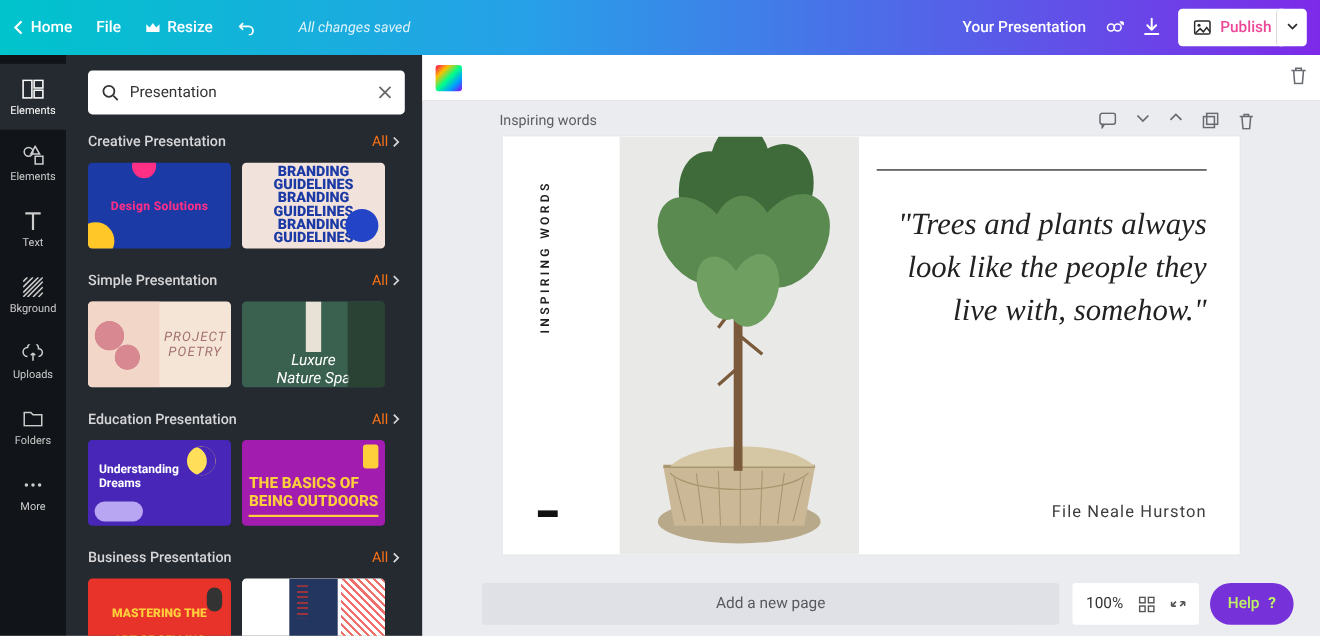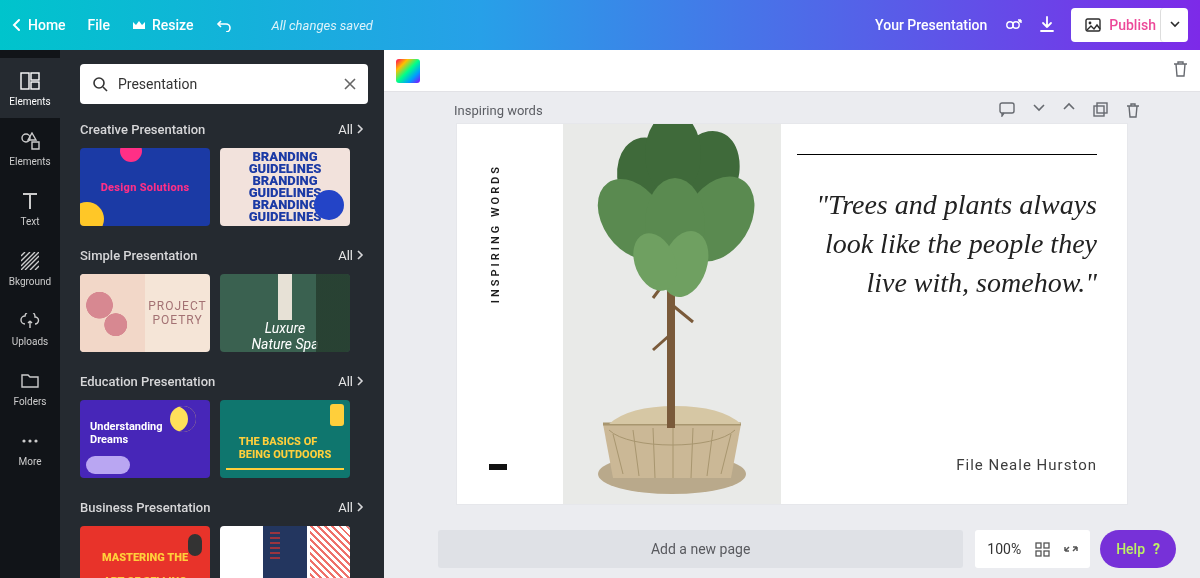--- a/index.html
+++ b/index.html
@@ -26,44 +26,44 @@
   
   .sidepanel { position: absolute; top: 50px; bottom: 0; left: 60px; width: 324px; background: #252a30; color: #d8d9db; overflow: hidden; }
   .search-wrap { padding: 14px 16px 10px 20px; }
   .search { display: flex; align-items: center; background: #fff; border-radius: 4px; height: 40px; padding: 0 12px; color: #333; }
   .search input { flex: 1; border: 0; outline: 0; font-size: 14px; background: transparent; color: #333; margin-left: 10px; }
   .search-clear { color: #555; cursor: pointer; font-size:16px; }
 
   .cat { padding: 0 20px; }
   .cat-head { display: flex; align-items: center; justify-content: space-between; height: 30px; font-size: 13px; color: #d7d7d9; }
   .cat-title { font-weight: 500; }
-  .cat-all { display: flex; align-items: center; gap: 4px; cursor: pointer; color: #e5e5e5; font-size: 13px; }
+  .cat-all { display: flex; align-items: center; gap: 4px; cursor: pointer; color: #f97316; font-size: 13px; }
   .thumbs { display: flex; gap: 10px; margin: 4px 0 14px 0; }
   .thumb { width: 130px; height: 78px; border-radius: 4px; position: relative; overflow: hidden; display:flex; flex-direction:column; align-items:center; justify-content:center; font-size:10px; text-align:center; cursor:pointer; }
 
   
   .th-design { background:#1b3aa5; }
   .th-design .title { color:#ff2f86; font-weight:800; font-size:11px; letter-spacing:.3px; }
   .th-design::before { content:""; position:absolute; width:34px; height:34px; border-radius:50%; background:#ffc727; left:-10px; bottom:-10px; }
   .th-design::after { content:""; position:absolute; width:22px; height:22px; border-radius:50%; background:#ff2f86; left:40px; top:-8px; }
   .th-guidelines { background:#f2e2dc; color:#1b3aa5; font-weight:900; font-size:13px; line-height:12px; text-align:left; padding:6px 8px; }
   .th-guidelines span { display:block; }
   .th-guidelines .ball { position:absolute; right:6px; bottom:6px; width:30px; height:30px; border-radius:50%; background:#2344c7; }
   .th-poetry { background:#f5e5d7; color:#a37173; display:flex; flex-direction:row; }
   .th-poetry .flower { width:50%; height:100%; background: radial-gradient(circle at 30% 40%, #d78891 0 20%, transparent 21%), radial-gradient(circle at 55% 65%, #d78891 0 18%, transparent 19%), #f2d7c8; }
-  .th-poetry .txt { flex:1; display:flex; flex-direction:column; justify-content:center; align-items:center; font-family: Georgia, serif; font-size:12px; letter-spacing:1px; }
+  .th-poetry .txt { flex:1; display:flex; flex-direction:column; justify-content:center; align-items:center; font-family: Georgia, serif; font-size:12px; letter-spacing:1px;font-style:italic; }
   .th-spa { background:#3a6150; color:#fff; display:flex; }
   .th-spa .bar { width:14px; height:100%; background:#e7e1d6; }
   .th-spa .txt { flex:1; display:flex; flex-direction:column; justify-content:flex-start; align-items:center; font-family: Georgia, serif; font-style:italic; font-size:14px; }
   .th-spa .leaf { position:absolute; right:0; top:0; width:34px; height:100%; background:linear-gradient(135deg,#243a2c 0 100%); opacity:.8; }
   .th-dreams { background:#4726b8; color:#fff; }
   .th-dreams .moon { position:absolute; right:14px; top:6px; width:26px; height:26px; border-radius:50%; background:#ffdf5a; box-shadow:-8px 0 0 0 #4726b8 inset; }
   .th-dreams .cloud { position:absolute; left:6px; bottom:4px; width:44px; height:18px; border-radius:12px; background:#b9a6f2; }
   .th-dreams .ttl { position:absolute; left:10px; top:20px; text-align:left; font-weight:700; font-size:11px; }
-  .th-outdoors { background:#0f766e; color:#ffcf3b; font-weight:800; font-size:11px; padding:6px; }
+  .th-outdoors { background:#a21caf; color:#ffcf3b; font-weight:800; font-size:14px; padding:6px;align-items:flex-end; }
   .th-outdoors .lamp { position:absolute; right:6px; top:4px; width:14px; height:22px; background:#ffcf3b; border-radius:3px; }
   .th-outdoors::after { content:""; position:absolute; left:6px; right:6px; bottom:8px; height:2px; background:#ffcf3b; }
   .th-selling { background:#e8332a; color:#ffcf3b; font-weight:900; font-size:11px; line-height:12px; text-align:left; padding:18px 10px 8px; }
   .th-mic { position:absolute; right:8px; top:8px; width:14px; height:22px; border-radius:7px; background:#333; }
   .th-hustle { background:#fff; display:flex; }
   .th-hustle .stripe { width:44px; height:100%; background:#23365f; }
   .th-hustle::before { content:""; position:absolute; right:0; top:0; width:40px; height:100%; background:repeating-linear-gradient(45deg,#e8332a 0 2px, #fff 2px 5px); opacity:.7; }
   .th-hustle .dots { position:absolute; left:50px; top:6px; width:10px; height:30px; background:repeating-linear-gradient(#e8332a 0 2px, transparent 2px 5px); opacity:.6; }
 
   

